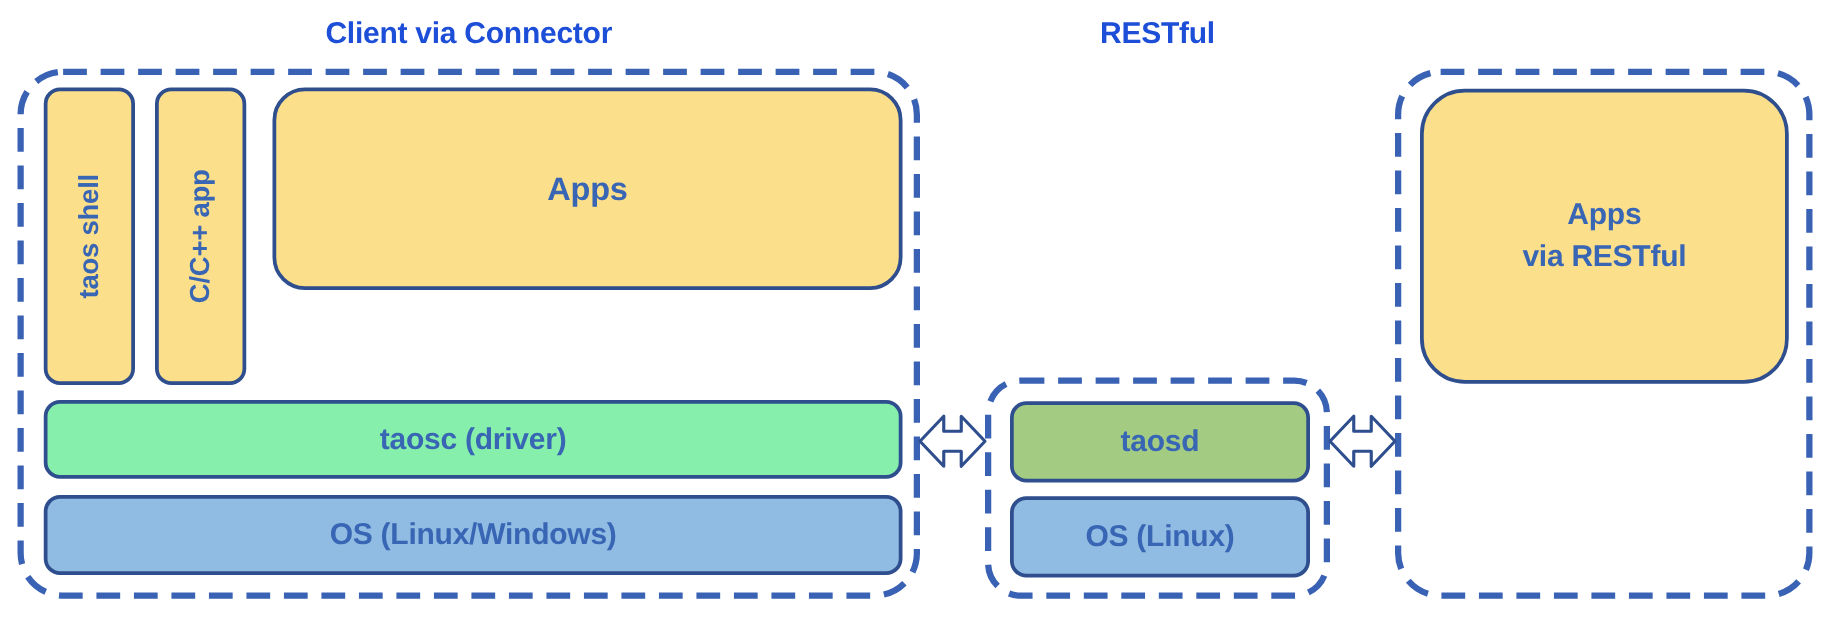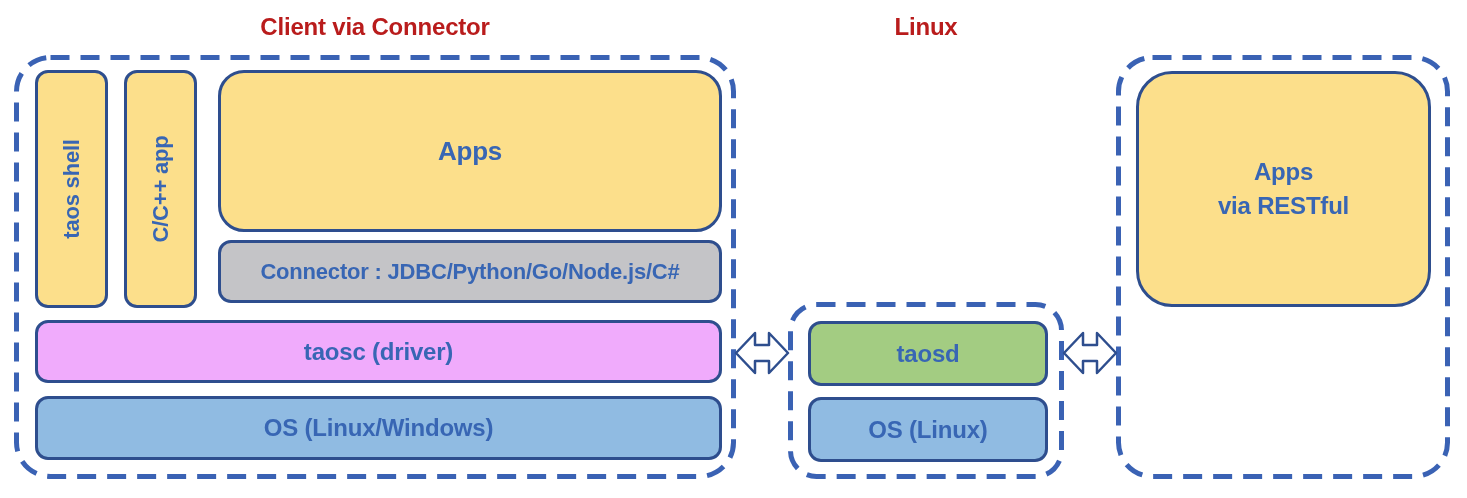--- a/index.html
+++ b/index.html
@@ -22,21 +22,21 @@
     width: 1467px;
     height: 498px;
     pointer-events: none;
   }
   .sec-title {
     position: absolute;
     top: 13px;
     text-align: center;
     font-size: 24px;
     font-weight: bold;
-    color: #b91c1c;
+    color: #1d4ed8;
     letter-spacing: -0.2px;
   }
   .t1 { left: 16px;   width: 718px; }
   .t2 { left: 790px;  width: 272px; }
   .t3 { left: 1118px; width: 330px; }
 
   .box {
     position: absolute;
     box-sizing: border-box;
     border: 3px solid #2E4E8E;
@@ -44,21 +44,21 @@
     display: flex;
     align-items: center;
     justify-content: center;
     text-align: center;
     font-weight: bold;
     font-size: 24px;
     color: #3866B4;
     letter-spacing: -0.2px;
   }
   .yellow { background: #FCDF8B; }
-  .orange { background: #f0abfc; }
+  .orange { background: #86efac; }
   .blue   { background: #90BBE2; }
   .green  { background: #A3CC82; }
   .gray   { background: #C4C4C7; }
 
   .vert span {
     transform: rotate(-90deg);
     white-space: nowrap;
     font-size: 22px;
   }
 
@@ -76,21 +76,21 @@
   .b-apps-rest span { white-space: pre-line; line-height: 1.4; }
   .b-http       { left: 1136px; top: 322px; width: 295px; height: 64px; }
   .b-os3        { left: 1136px; top: 396px; width: 295px; height: 65px; }
 </style>
 </head>
 <body>
 
 <div class="canvas">
 
   <div class="sec-title t1">Client via Connector</div>
-  <div class="sec-title t2">Linux</div>
+  <div class="sec-title t2">RESTful</div>
 
   <svg class="overlay" viewBox="0 0 1467 498" xmlns="http://www.w3.org/2000/svg">
     <rect x="16.5" y="57.5" width="717" height="419" rx="34" fill="none" stroke="#3A62B4" stroke-width="5" stroke-dasharray="19 11"></rect>
     <rect x="790.5" y="304.5" width="271" height="172" rx="26" fill="none" stroke="#3A62B4" stroke-width="5" stroke-dasharray="19 11"></rect>
     <rect x="1118.5" y="57.5" width="329" height="419" rx="34" fill="none" stroke="#3A62B4" stroke-width="5" stroke-dasharray="19 11"></rect>
     <g transform="translate(735,331)">
       <polygon points="1,22 20,2 20,14 34,14 34,2 53,22 34,42 34,30 20,30 20,42" fill="#ffffff" stroke="#2E4E8E" stroke-width="2.5" stroke-linejoin="round"></polygon>
     </g>
     <g transform="translate(1063,331)">
       <polygon points="1,22 20,2 20,14 34,14 34,2 53,22 34,42 34,30 20,30 20,42" fill="#ffffff" stroke="#2E4E8E" stroke-width="2.5" stroke-linejoin="round"></polygon>
@@ -98,23 +98,20 @@
   </svg>
 
   <div class="box yellow vert b-taos-shell">
     <span>taos shell</span>
   </div>
   <div class="box yellow vert b-cpp-app">
     <span>C/C++ app</span>
   </div>
   <div class="box yellow b-apps">
     <span>Apps</span>
-  </div>
-  <div class="box gray b-connector">
-    <span>Connector : JDBC/Python/Go/Node.js/C#</span>
   </div>
   <div class="box orange b-taosc">
     <span>taosc (driver)</span>
   </div>
   <div class="box blue b-os1">
     <span>OS (Linux/Windows)</span>
   </div>
 
   <div class="box green b-taosd">
     <span>taosd</span>

